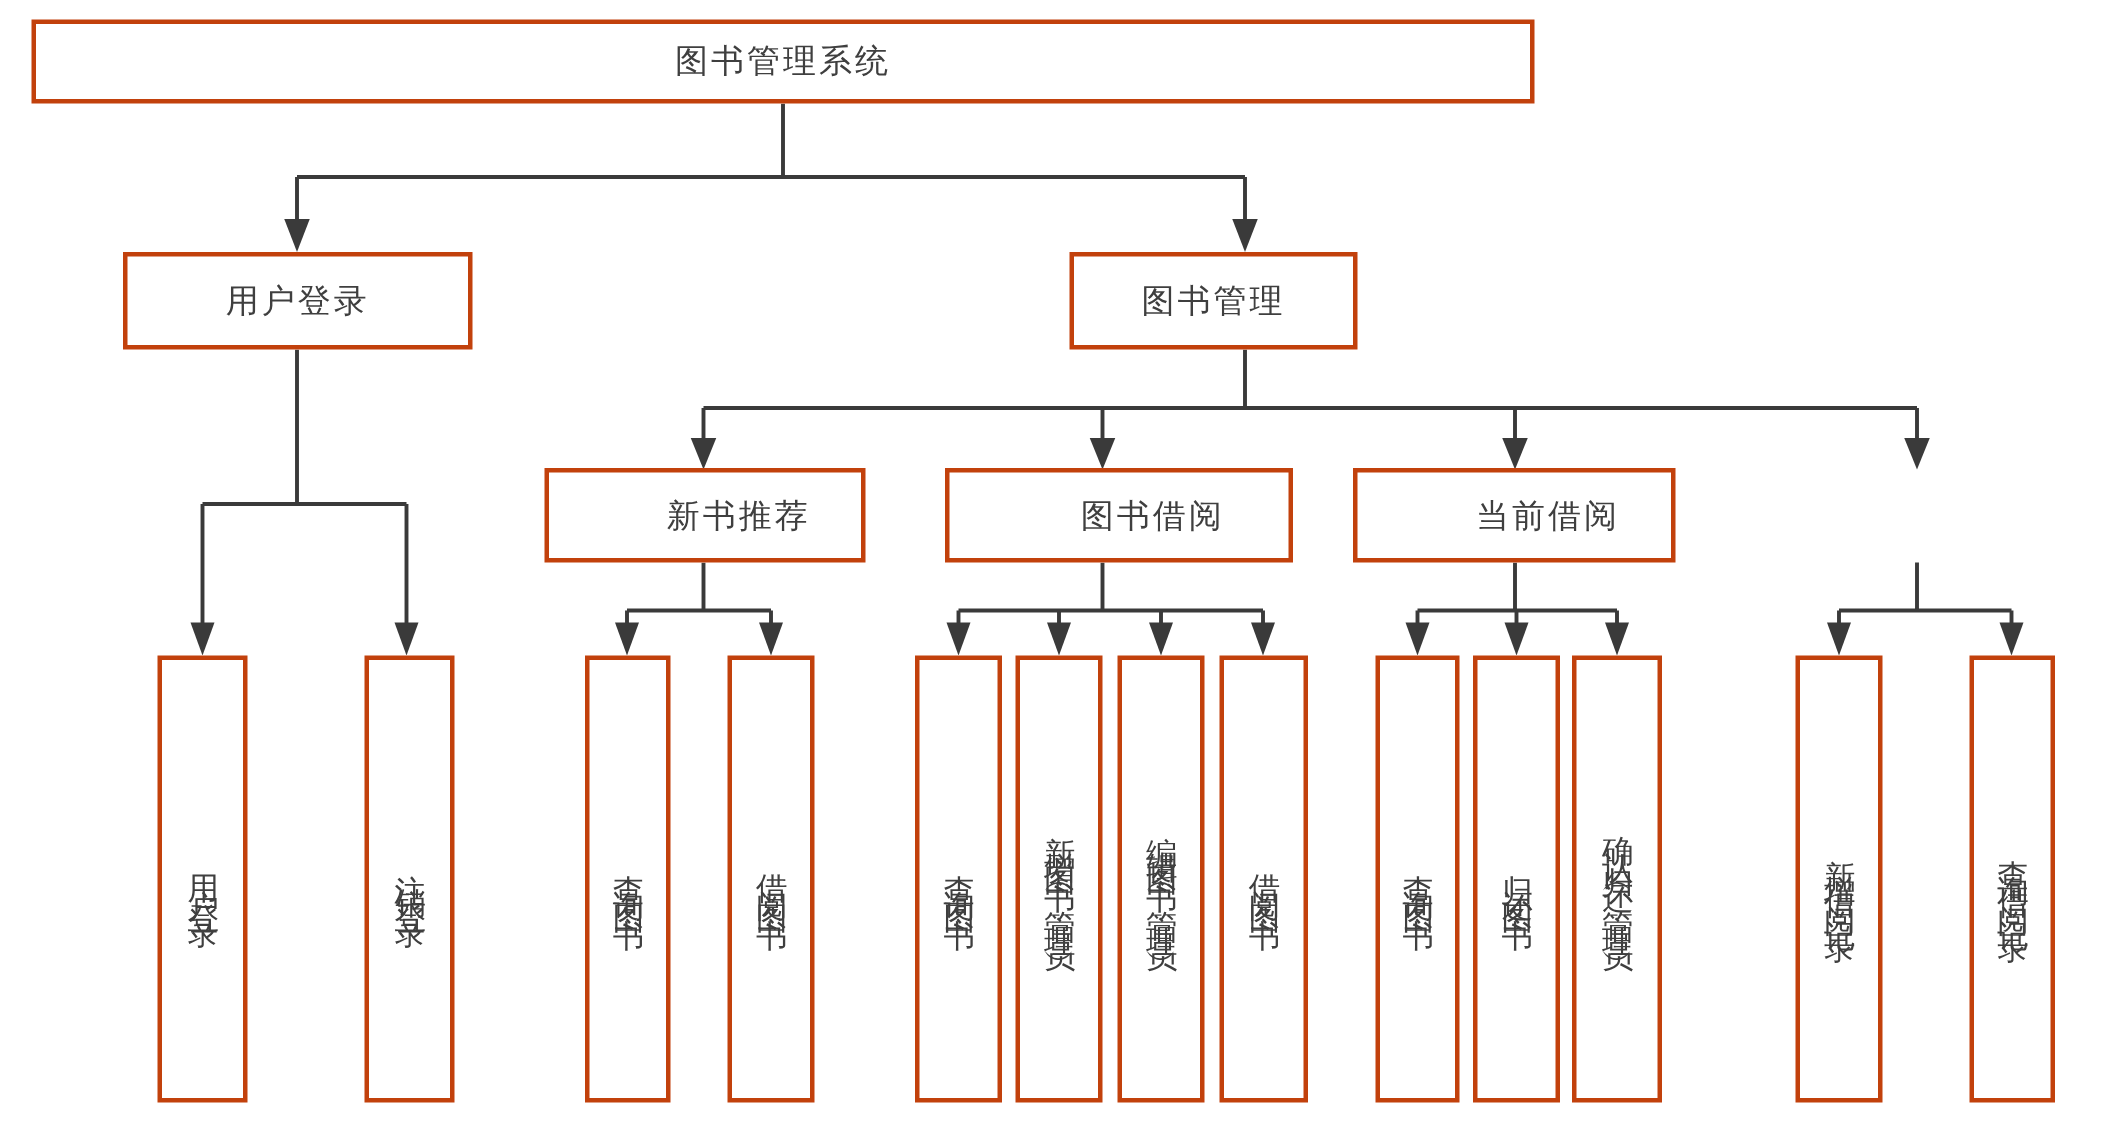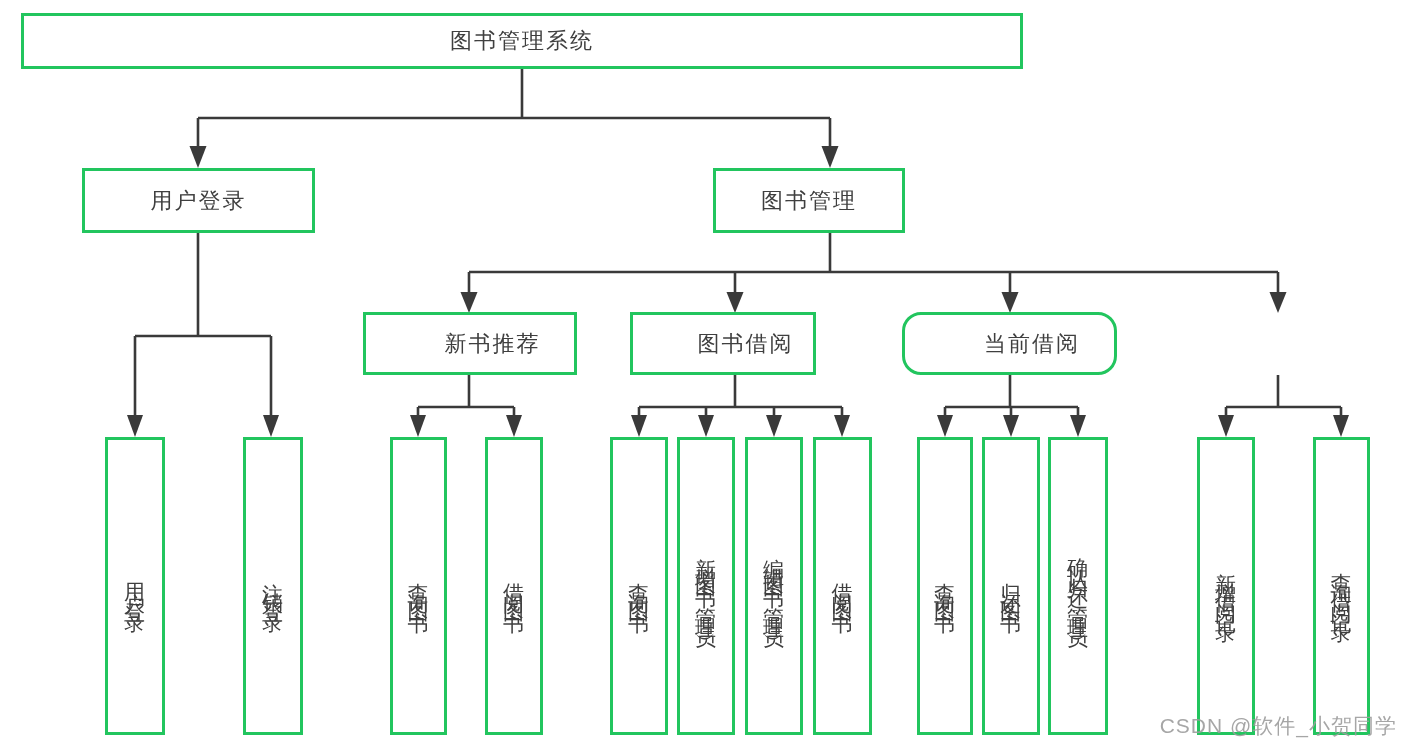--- a/index.html
+++ b/index.html
@@ -17,21 +17,21 @@
   }
   #connectors {
     position: absolute;
     left: 0;
     top: 0;
     pointer-events: none;
   }
   .box {
     position: absolute;
     box-sizing: border-box;
-    border: 3px solid #22c55e;
+    border: 3px solid #c2410c;
     background: #ffffff;
     display: flex;
     align-items: center;
     justify-content: center;
     color: #3f3f3f;
   }
   .h-box {
     font-size: 22px;
     letter-spacing: 2px;
     white-space: nowrap;
@@ -122,24 +122,24 @@
   <div class="box h-box lvl1" style="left:82px;width:233px;">
     <span>用户登录</span>
   </div>
   <div class="box h-box lvl1" style="left:713px;width:192px;">
     <span>图书管理</span>
   </div>
 
   <div class="box h-box lvl2" style="left:363px;width:214px;">
     <span>新书推荐</span>
   </div>
-  <div class="box h-box lvl2" style="left:630px;width:186px;">
+  <div class="box h-box lvl2" style="left:630px;width:232px;">
     <span>图书借阅</span>
   </div>
-  <div class="box h-box lvl2" style="left:902px;width:215px;border-radius:19px;">
+  <div class="box h-box lvl2" style="left:902px;width:215px;">
     <span>当前借阅</span>
   </div>
 
   <div class="box v-box" style="left:105px;width:60px;">
     <span class="vtext">用户登录</span>
   </div>
   <div class="box v-box" style="left:243px;width:60px;">
     <span class="vtext">注销登录</span>
   </div>
 
@@ -173,15 +173,14 @@
     <span class="vtext">确认归还（管理员）</span>
   </div>
 
   <div class="box v-box" style="left:1197px;width:58px;">
     <span class="vtext">新增借阅记录</span>
   </div>
   <div class="box v-box" style="left:1313px;width:57px;">
     <span class="vtext">查询借阅记录</span>
   </div>
 
-  <div id="watermark">CSDN @软件_小贺同学</div>
 
 </div>
 
 </body></html>

